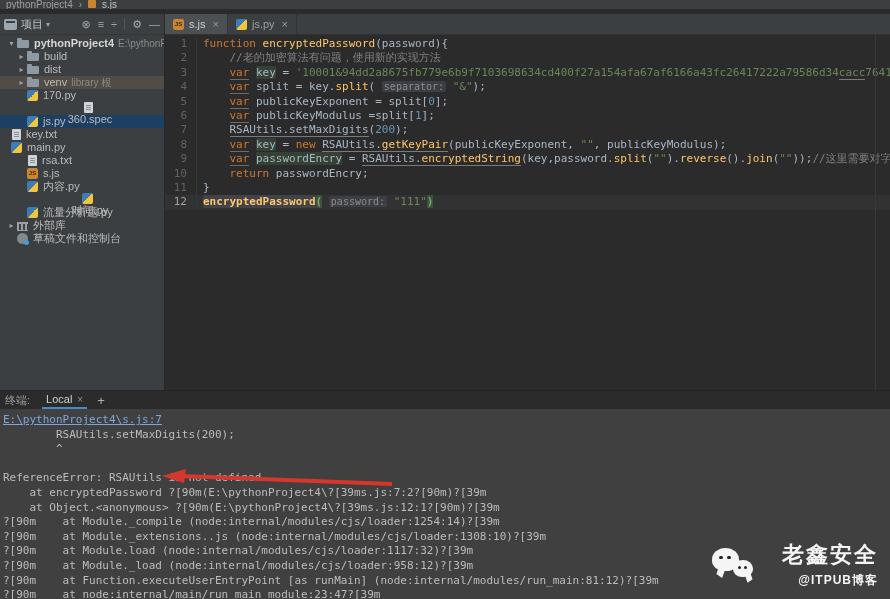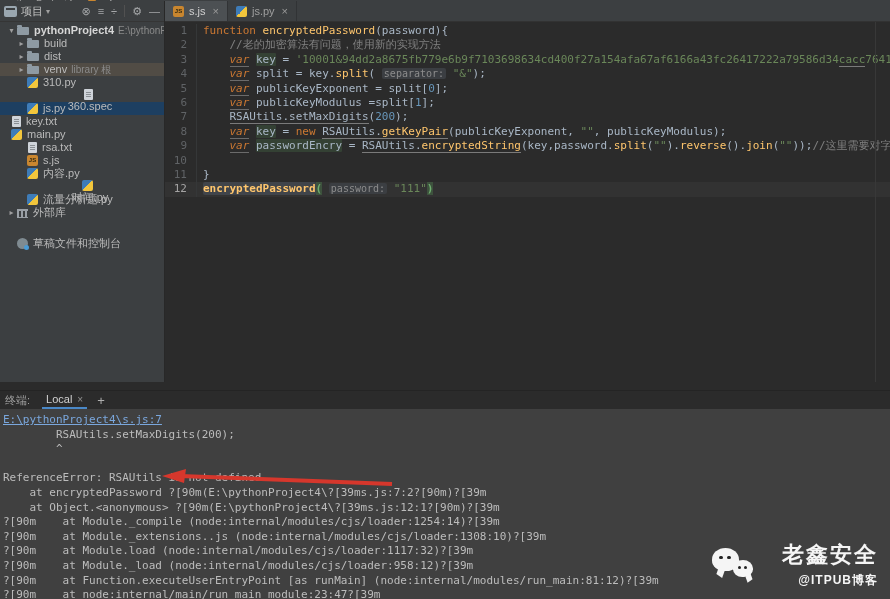--- a/index.html
+++ b/index.html
@@ -7,21 +7,21 @@
   #app{position:relative;width:890px;height:599px;font-family:"Liberation Sans",sans-serif;color:#bbbbbb;}
 
   
   #titlebar{position:absolute;left:0;top:0;width:890px;height:9px;background:#3c3f41;overflow:hidden;}
   #titlebar .inner{display:flex;align-items:center;gap:6px;height:14px;margin-top:-3px;padding-left:6px;
     font-size:10px;color:#9f9f9f;}
   #titlebar .bc-file{color:#c7c7c7;}
   .mini-js{display:inline-block;width:8px;height:8px;background:#c9862f;border-radius:1px;}
 
   
-  #main{position:absolute;left:0;top:1px;width:890px;height:381px;display:flex;}
+  #main{position:absolute;left:0;top:14px;width:890px;height:381px;display:flex;}
 
   
   #sidebar{width:165px;flex:none;background:#3c3f41;border-right:1px solid #282828;display:flex;flex-direction:column;}
   #sidebar-header{height:21px;flex:none;display:flex;align-items:center;padding:0 4px;border-bottom:1px solid #353535;}
   .icon-project{display:inline-block;width:13px;height:11px;background:#9aa7b0;border-radius:2px;position:relative;margin-right:4px;}
   .icon-project:before{content:"";position:absolute;left:2px;top:2px;right:2px;height:2px;background:#3c3f41;}
   .ph-title{font-size:11px;color:#c4c4c4;}
   .ph-caret{font-size:8px;color:#9f9f9f;margin-left:3px;}
   .ph-icons{margin-left:auto;display:flex;align-items:center;gap:7px;font-size:11px;color:#a6a8aa;}
   .ph-icons .tb-icon{cursor:default;line-height:11px;}
@@ -65,21 +65,21 @@
   .code-line.caret .lnum{color:#a4a3a3;}
   .ltext{padding-left:6px;white-space:pre;color:#a9b7c6;}
   .tok{white-space:pre;}
   .tok.kw{color:#cc7832;}
   .tok.fn{color:#ffc66d;}
   .tok.str{color:#6a8759;}
   .tok.cm{color:#808080;}
   .tok.num{color:#6897bb;}
   .tok.hint{background:#3b3e42;color:#8c8c8c;border-radius:2px;font-size:10px;padding:0 2px;}
   .tok.hl{background:#344134;border-radius:1px;}
-  .tok.u{border-bottom:1px solid #6b6b6b;font-style:italic;}
+  .tok.u{border-bottom:1px solid #6b6b6b;}
   .tok.u2{border-bottom:1px solid #7a7a7a;}
   .tok.brace{color:#6fae6f;background:rgba(90,160,90,.30);font-weight:bold;}
   .tok.fnbox{background:#40444a;border-radius:2px;font-weight:bold;}
   #margin-guide{position:absolute;left:710px;top:21px;bottom:0;width:1px;background:#383838;}
 
   
   #terminal{position:absolute;left:0;top:390px;width:890px;height:209px;background:#404040;border-top:1px solid #242424;}
   #term-header{height:18px;display:flex;align-items:center;padding-left:5px;font-size:11px;background:#2b2b2b;}
   .term-title{color:#9f9f9f;margin-right:12px;}
   .term-tab{display:flex;align-items:center;gap:5px;color:#d0d0d0;height:18px;padding:0 4px;border-bottom:2px solid #4a88c7;}
@@ -156,21 +156,21 @@
           </div>
           <div class="tree-row row-gray" style="padding-left: 16px;">
             <span class="chev">▸</span>
             <span class="ticon icon-folder"></span>
             <span class="lbl">venv</span>
             <span class="sfx">library 根</span>
           </div>
           <div class="tree-row" style="padding-left: 16px;">
             <span class="chev"></span>
             <span class="ticon icon-python"></span>
-            <span class="lbl">310.py</span>
+            <span class="lbl">170.py</span>
           </div>
           <div class="tree-row" style="padding-left: 16px; flex-direction: column;">
             <span class="chev"></span>
             <span class="ticon icon-file"></span>
             <span class="lbl">360.spec</span>
           </div>
           <div class="tree-row row-selected" style="padding-left: 16px;">
             <span class="chev"></span>
             <span class="ticon icon-python"></span>
             <span class="lbl">js.py</span>
@@ -208,21 +208,21 @@
           <div class="tree-row" style="padding-left: 16px;">
             <span class="chev"></span>
             <span class="ticon icon-python"></span>
             <span class="lbl">流量分析题.py</span>
           </div>
           <div class="tree-row" style="padding-left: 6px;">
             <span class="chev">▸</span>
             <span class="ticon icon-libs"></span>
             <span class="lbl">外部库</span>
           </div>
-          <div class="tree-row" style="padding-left: 6px; margin-top: 18px;">
+          <div class="tree-row" style="padding-left: 6px;">
             <span class="chev"></span>
             <span class="ticon icon-scratch"></span>
             <span class="lbl">草稿文件和控制台</span>
           </div>
         </div>
     </div>
 
     <div id="editor">
       <div id="tabbar">
           <div class="tab active">
@@ -239,21 +239,21 @@
       <div id="code">
           <div class="code-line"><span class="lnum">1</span><span class="ltext"><span class="tok kw">function </span><span class="tok fn">encryptedPassword</span><span class="tok">(password){</span></span></div>
           <div class="code-line"><span class="lnum">2</span><span class="ltext"><span class="tok">    </span><span class="tok cm">//老的加密算法有问题，使用新的实现方法</span></span></div>
           <div class="code-line"><span class="lnum">3</span><span class="ltext"><span class="tok">    </span><span class="tok kw u">var</span><span class="tok"> </span><span class="tok hl">key</span><span class="tok"> = </span><span class="tok str">'10001&amp;94dd2a8675fb779e6b9f7103698634cd400f27a154afa67af6166a43fc26417222a79586d34</span><span class="tok str u2">cacc</span><span class="tok str">7641946</span></span></div>
           <div class="code-line"><span class="lnum">4</span><span class="ltext"><span class="tok">    </span><span class="tok kw u">var</span><span class="tok"> split = key.</span><span class="tok fn">split</span><span class="tok">( </span><span class="tok hint">separator:</span><span class="tok"> </span><span class="tok str">"&amp;"</span><span class="tok">);</span></span></div>
           <div class="code-line"><span class="lnum">5</span><span class="ltext"><span class="tok">    </span><span class="tok kw u">var</span><span class="tok"> publicKeyExponent = split[</span><span class="tok num">0</span><span class="tok">];</span></span></div>
           <div class="code-line"><span class="lnum">6</span><span class="ltext"><span class="tok">    </span><span class="tok kw u">var</span><span class="tok"> publicKeyModulus =split[</span><span class="tok num">1</span><span class="tok">];</span></span></div>
           <div class="code-line"><span class="lnum">7</span><span class="ltext"><span class="tok">    </span><span class="tok u2">RSAUtils.</span><span class="tok u2">setMaxDigits</span><span class="tok">(</span><span class="tok num">200</span><span class="tok">);</span></span></div>
           <div class="code-line"><span class="lnum">8</span><span class="ltext"><span class="tok">    </span><span class="tok kw u">var</span><span class="tok"> </span><span class="tok hl">key</span><span class="tok"> = </span><span class="tok kw">new</span><span class="tok"> </span><span class="tok u2">RSAUtils.</span><span class="tok fn u2">getKeyPair</span><span class="tok">(publicKeyExponent, </span><span class="tok str">""</span><span class="tok">, publicKeyModulus);</span></span></div>
           <div class="code-line"><span class="lnum">9</span><span class="ltext"><span class="tok">    </span><span class="tok kw u">var</span><span class="tok"> </span><span class="tok hl">passwordEncry</span><span class="tok"> = </span><span class="tok u2">RSAUtils.</span><span class="tok fn u2">encryptedString</span><span class="tok">(key,password.</span><span class="tok fn">split</span><span class="tok">(</span><span class="tok str">""</span><span class="tok">).</span><span class="tok fn">reverse</span><span class="tok">().</span><span class="tok fn">join</span><span class="tok">(</span><span class="tok str">""</span><span class="tok">));</span><span class="tok cm">//这里需要对字符串进行反转，否则解密的密码是反的</span></span></div>
-          <div class="code-line"><span class="lnum">10</span></div>
+          <div class="code-line"><span class="lnum">10</span><span class="ltext"><span class="tok">    </span><span class="tok kw">return</span><span class="tok"> passwordEncry;</span></span></div>
           <div class="code-line"><span class="lnum">11</span><span class="ltext"><span class="tok">}</span></span></div>
           <div class="code-line caret"><span class="lnum">12</span><span class="ltext"><span class="tok fn fnbox">encryptedPassword</span><span class="tok brace">(</span><span class="tok"> </span><span class="tok hint">password:</span><span class="tok"> </span><span class="tok str">"111"</span><span class="tok brace">)</span></span></div>
         </div>
       <div id="margin-guide"></div>
     </div>
 
   </div>
 
   <div id="terminal">
     <div id="term-header">

